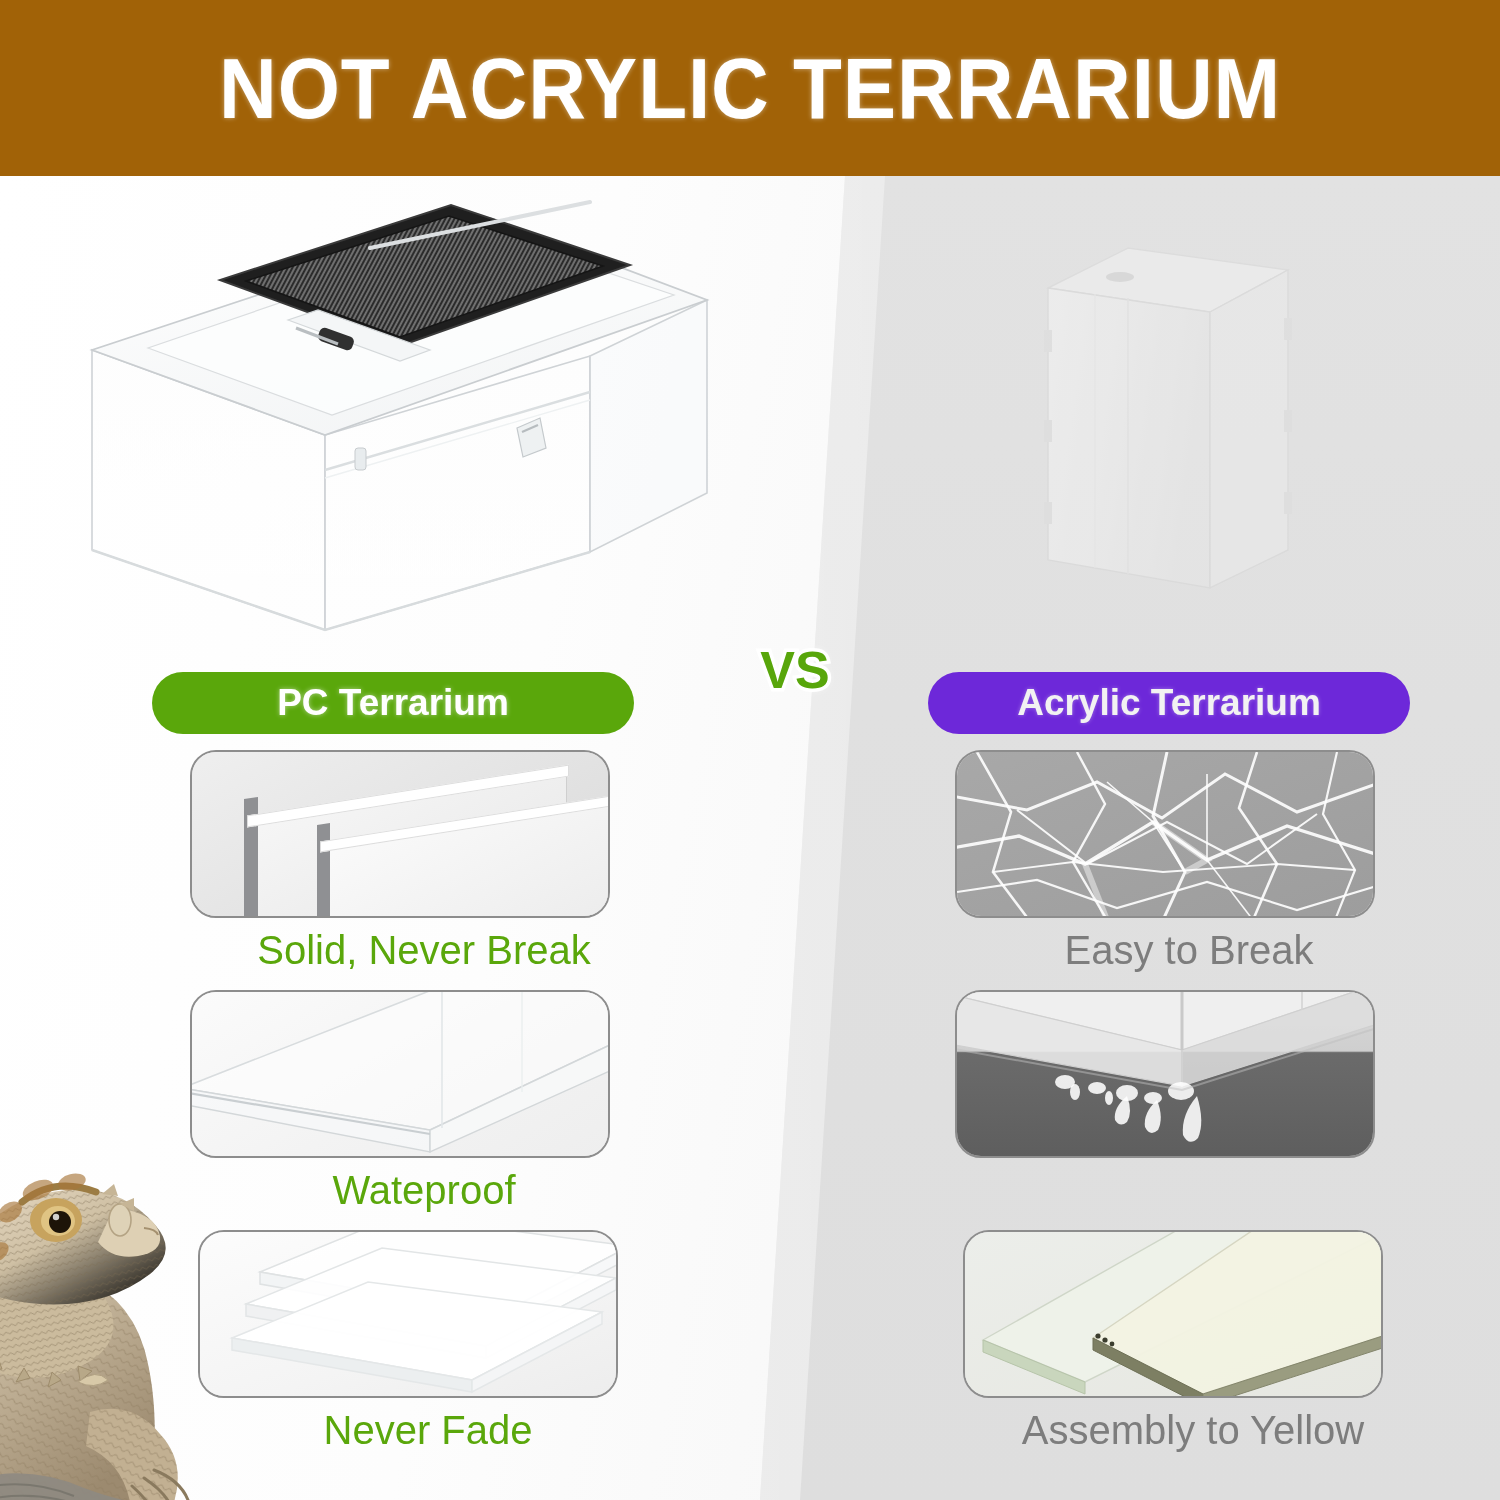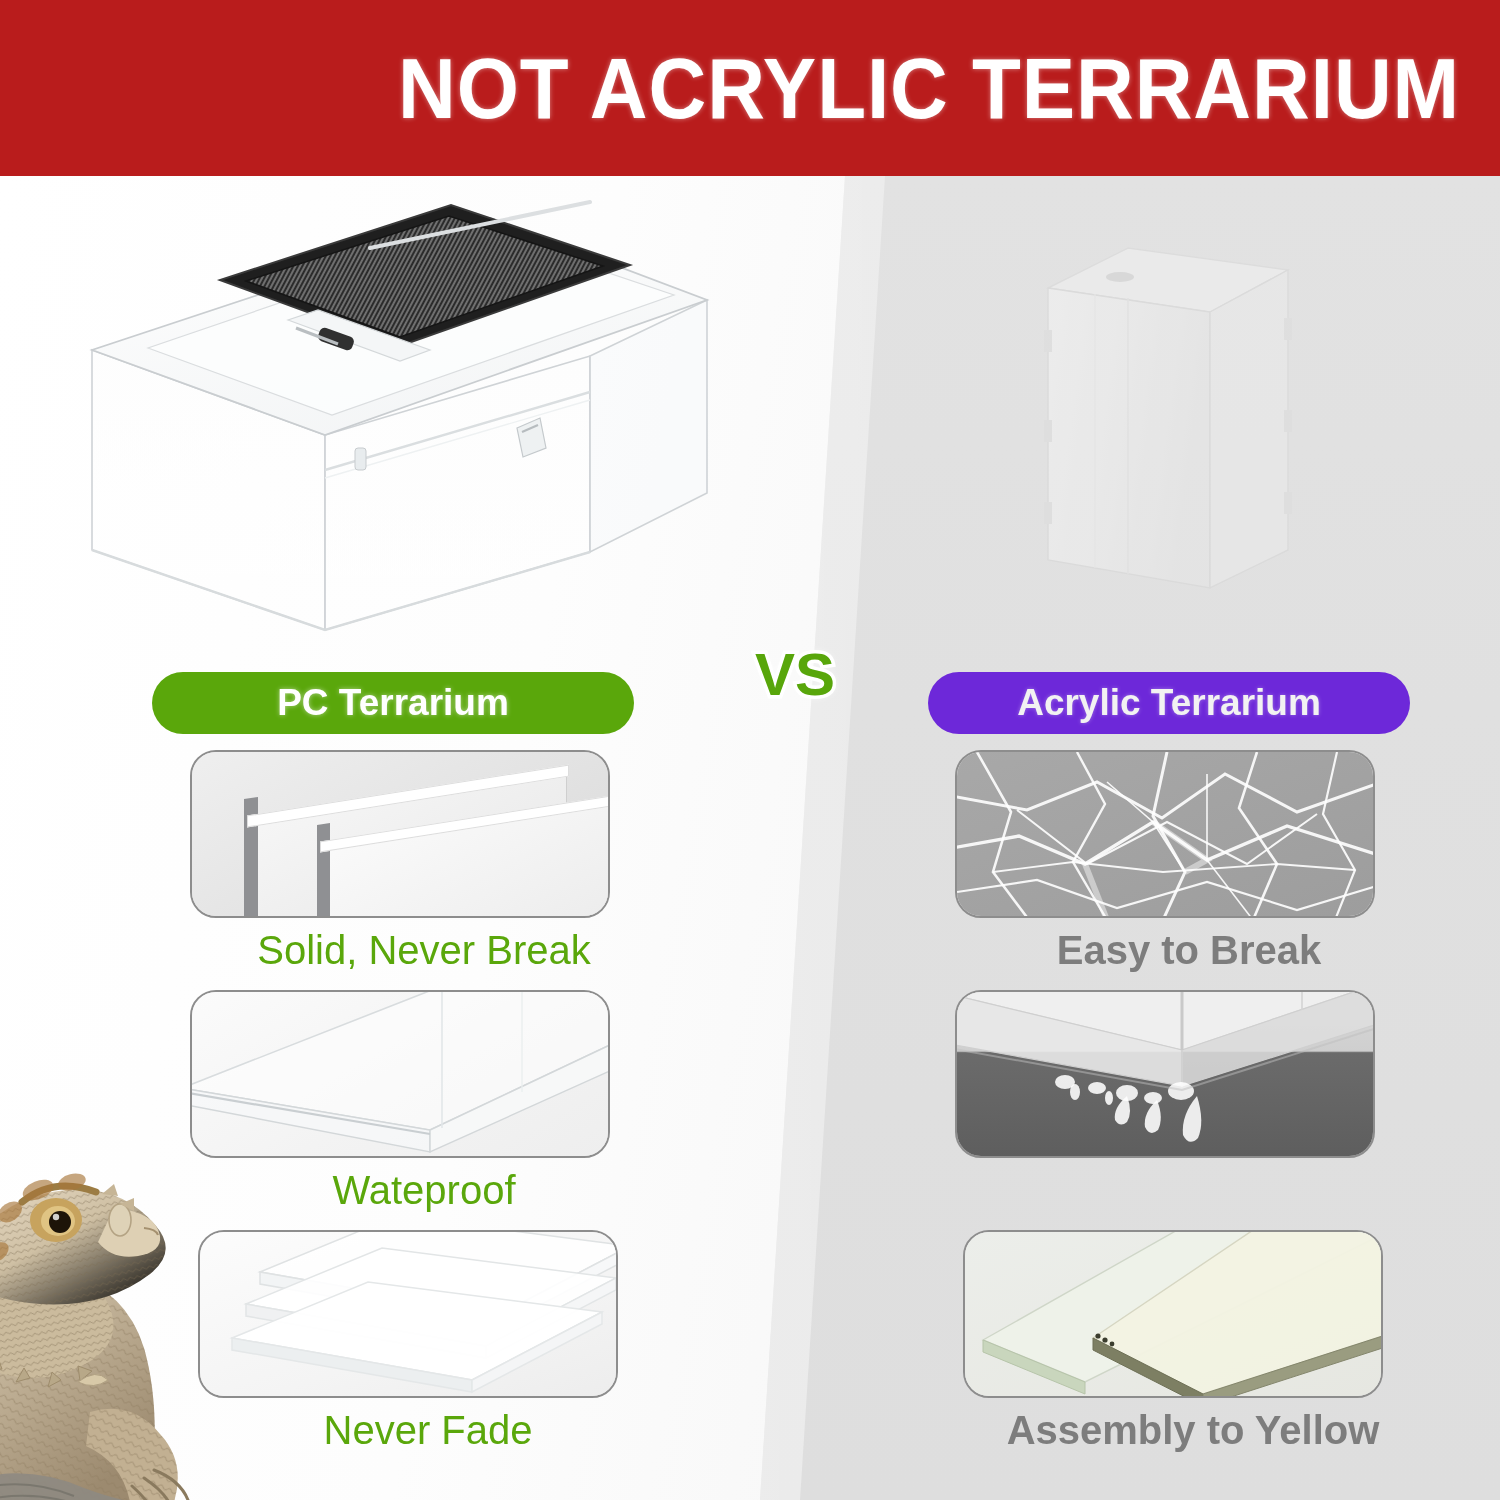--- a/index.html
+++ b/index.html
@@ -28,22 +28,22 @@
   .bg-right-edge {
     position:absolute; left:0; top:176px; width:1500px; height:1324px;
     background: linear-gradient(90deg, rgba(255,255,255,0.85), rgba(255,255,255,0));
     clip-path: polygon(845px 0px, 885px 0px, 800px 1324px, 760px 1324px);
     z-index:3; pointer-events:none;
   }
 
   
   .header {
     position:absolute; left:0; top:0; width:1500px; height:176px;
-    background:#b91c1c; z-index:10;
-    display:flex; align-items:center; justify-content:flex-end;
+    background:#a16207; z-index:10;
+    display:flex; align-items:center; justify-content:center;
   }
   .header-title {
     color:#ffffff;
     font-size:86px;
     font-weight:bold;
     letter-spacing:1px;
     transform: scaleX(0.93);
     text-shadow: 0 0 6px rgba(255,255,255,0.45);
     white-space:nowrap;
     font-family:"Liberation Sans", sans-serif;
@@ -74,34 +74,34 @@
     background:#5aa70b; color:#ffffff;
     text-shadow:0 0 5px rgba(255,255,255,.5);
   }
   .pill-acrylic {
     left:928px; top:8px; width:482px;
     background:#6d28d9; color:#f2f2f2;
     text-shadow:0 0 4px rgba(255,255,255,.35);
   }
   .vs-text {
     position:absolute; left:700px; top:-8px; width:190px; text-align:center;
-    font-size:60px; font-weight:bold; color:#58a60b;
+    font-size:52px; font-weight:bold; color:#58a60b;
     -webkit-text-stroke: 7px #ffffff;
     paint-order: stroke fill;
     text-shadow:0 0 10px rgba(255,255,255,.95);
   }
 
   
   .features { position:absolute; left:0; top:744px; width:1500px; height:756px; z-index:15; }
 
   .feat {
     position:absolute; width:468px;
   }
   .feat-col-l { left:190px; }
-  .feat-col-r { left:955px;font-weight:bold; }
+  .feat-col-r { left:955px; }
   .feat-r1 { top:6px; }
   .feat-r2 { top:246px; }
   .feat-r3 { top:486px;padding-left:8px; }
 
   .thumb {
     width:420px; height:168px;
     border-radius:26px;
     border:2px solid #8d8d8d;
     overflow:hidden;
     position:relative;

